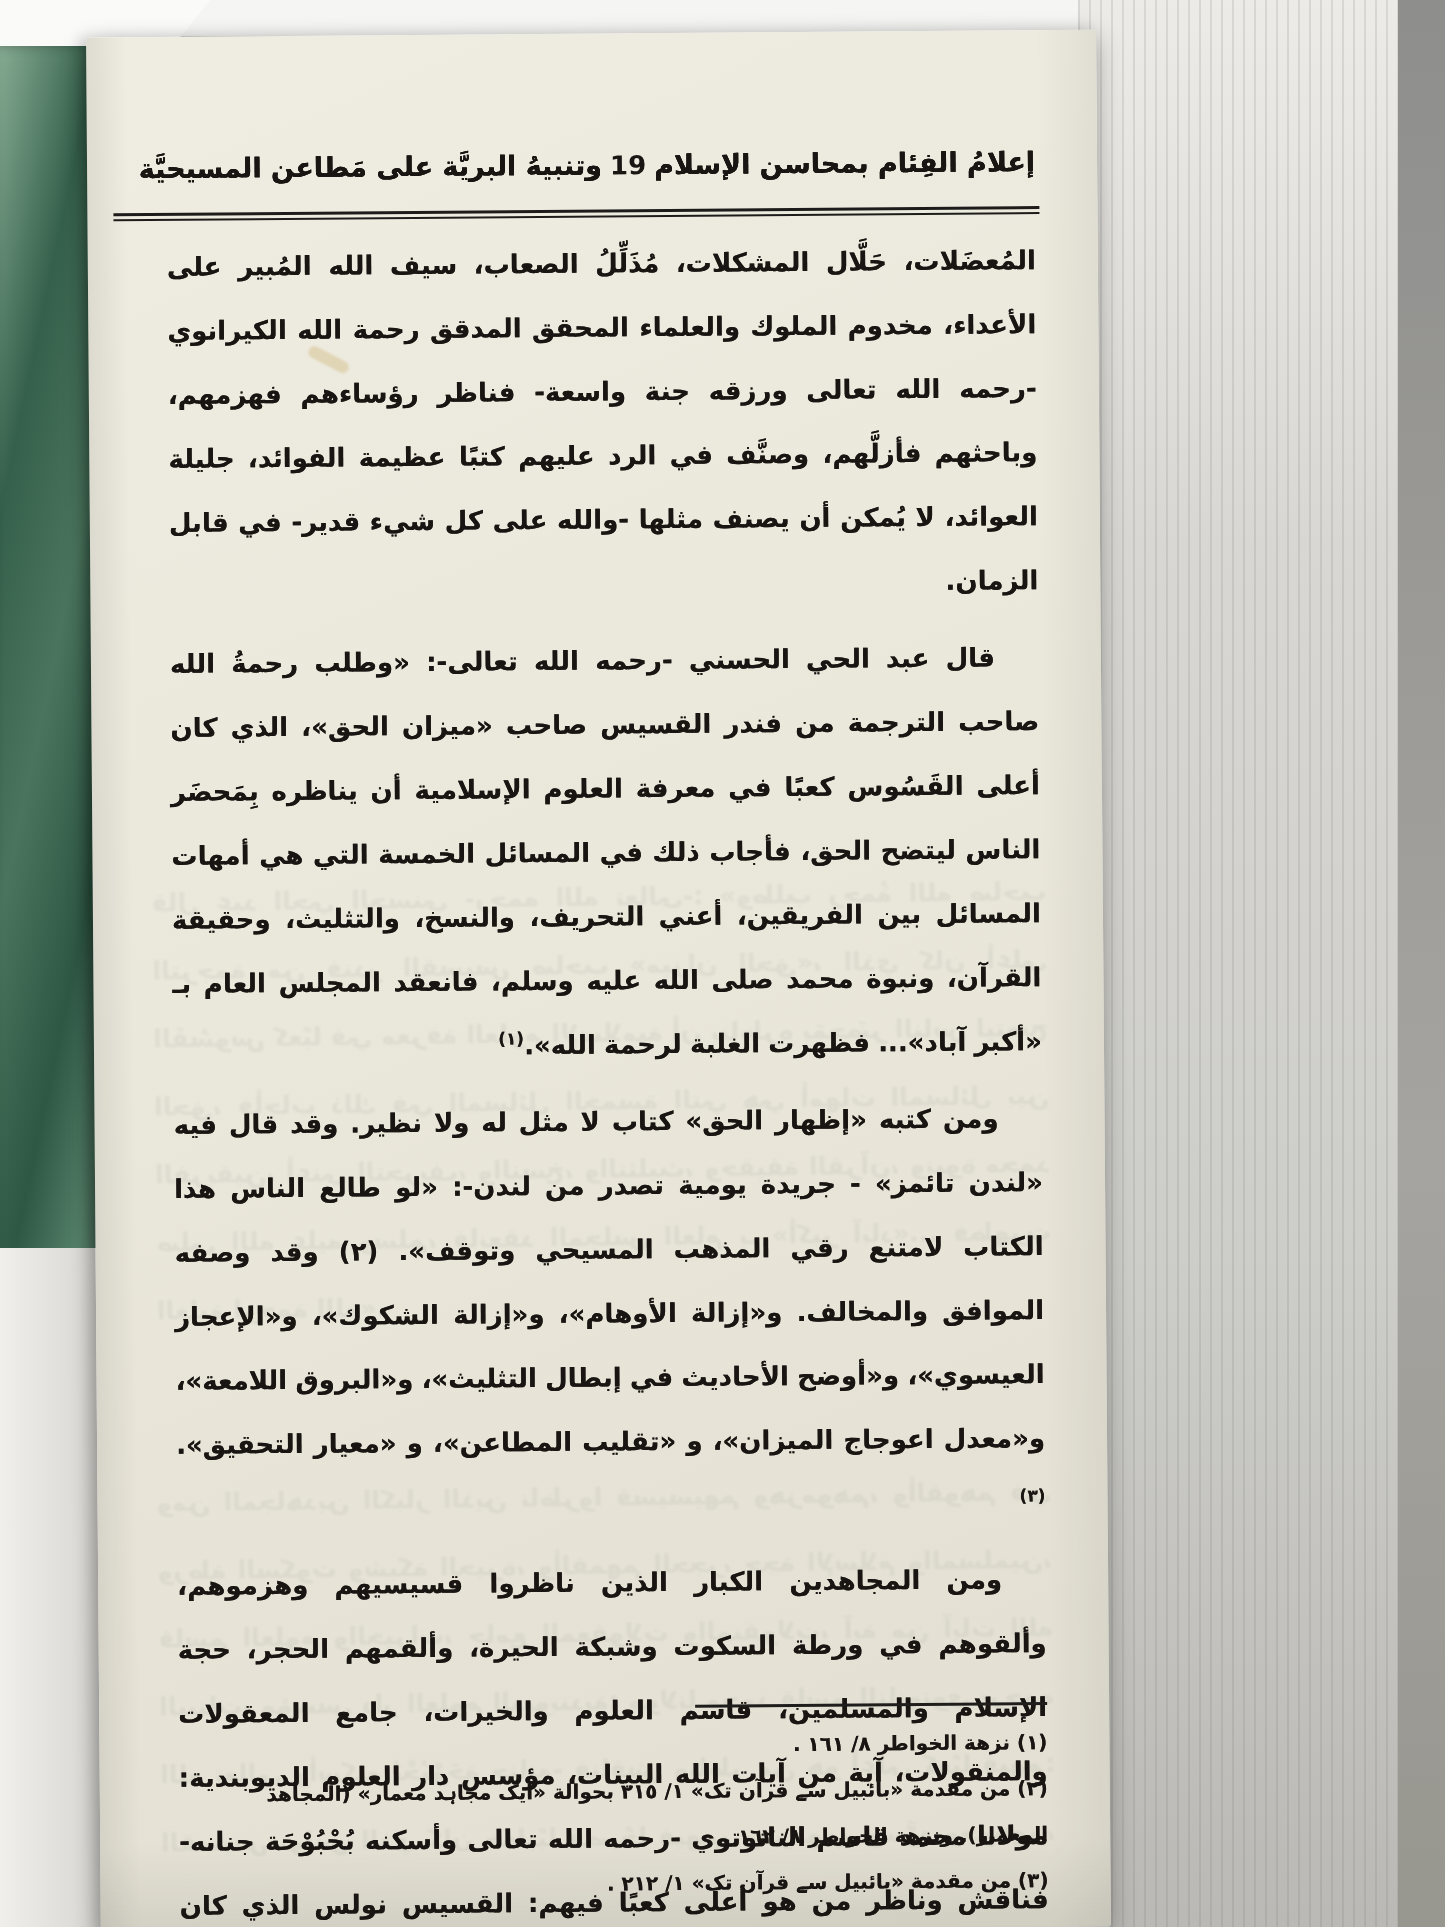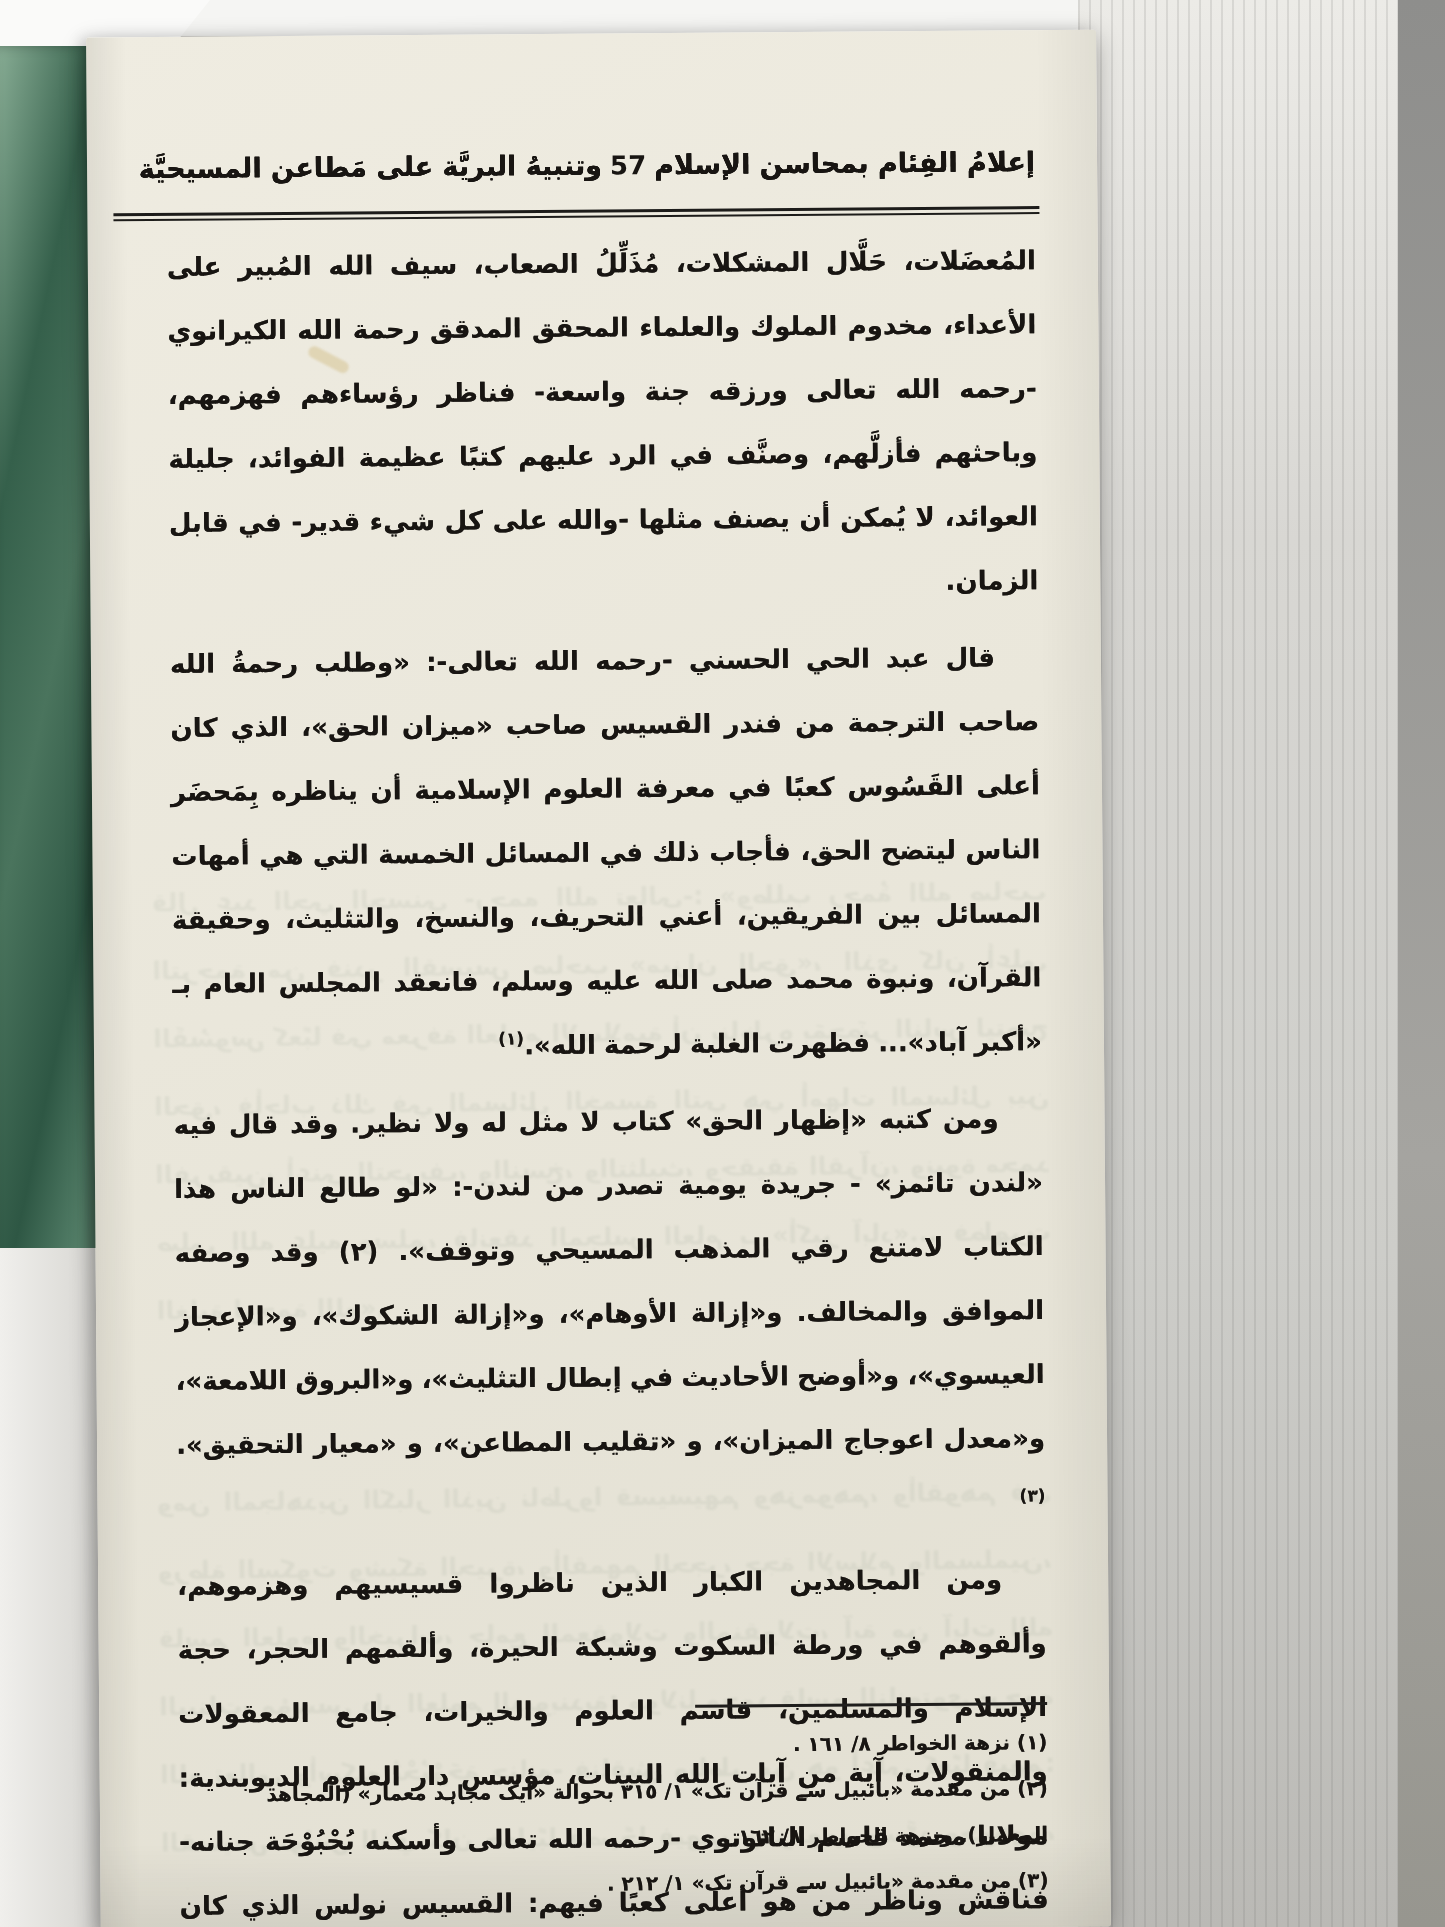--- a/index.html
+++ b/index.html
@@ -116,21 +116,21 @@
 
   <div class="page">
 
     <div class="ghost g1">قال عبد الحي الحسني -رحمه الله تعالى-: «وطلب رحمةُ الله صاحب الترجمة من فندر القسيس صاحب «ميزان الحق»، الذي كان أعلى القَسُوس كعبًا في معرفة العلوم الإسلامية أن يناظره بِمَحضَر الناس ليتضح الحق، فأجاب ذلك في المسائل الخمسة التي هي أمهات المسائل بين الفريقين، أعني التحريف، والنسخ، والتثليث، وحقيقة القرآن، ونبوة محمد صلى الله عليه وسلم، فانعقد المجلس العام بـ «أكبر آباد»... فظهرت الغلبة لرحمة الله».</div>
     <div class="ghost g2">ومن المجاهدين الكبار الذين ناظروا قسيسيهم وهزموهم، وألقوهم في ورطة السكوت وشبكة الحيرة، وألقمهم الحجر، حجة الإسلام والمسلمين، قاسم العلوم والخيرات، جامع المعقولات والمنقولات، آية من آيات الله البينات، مؤسس دار العلوم الديوبندية: مولانا محمد قاسم النانوتوي -رحمه الله تعالى وأسكنه بُحْبُوْحَة جنانه- فناقش وناظر من هو أعلى كعبًا فيهم: القسيس نولس الذي كان خطيبًا فصيحًا فيهم، وهزمهم، وسوَّد وجوههم، وألَّف في الرد عليهم رسائل لو رقمت بماء الذهب لكان أحرى بها. منها «حجة الإسلام» و «ميله خداشاى» فيه تفصيل مناظرة وقعت بينه -رحمه الله تعالى- وبين</div>
 
     <div class="smudge"></div>
 
     <div class="header">
       <div class="hdr-title">إعلامُ الفِئام بمحاسن الإسلام</div>
-      <div class="hdr-num">57</div>
+      <div class="hdr-num">19</div>
       <div class="hdr-title">وتنبيهُ البريَّة على مَطاعن المسيحيَّة</div>
     </div>
 
     <div class="rule"></div>
 
     <div class="body">
       <div class="para no-indent">المُعضَلات، حَلَّال المشكلات، مُذَلِّلُ الصعاب، سيف الله المُبير على الأعداء، مخدوم الملوك والعلماء المحقق المدقق رحمة الله الكيرانوي -رحمه الله تعالى ورزقه جنة واسعة- فناظر رؤساءهم فهزمهم، وباحثهم فأزلَّهم، وصنَّف في الرد عليهم كتبًا عظيمة الفوائد، جليلة العوائد، لا يُمكن أن يصنف مثلها -والله على كل شيء قدير- في قابل الزمان.</div>
 
       <div class="para"><span>قال عبد الحي الحسني -رحمه الله تعالى-: «وطلب رحمةُ الله صاحب الترجمة من فندر القسيس صاحب «ميزان الحق»، الذي كان أعلى القَسُوس كعبًا في معرفة العلوم الإسلامية أن يناظره بِمَحضَر الناس ليتضح الحق، فأجاب ذلك في المسائل الخمسة التي هي أمهات المسائل بين الفريقين، أعني التحريف، والنسخ، والتثليث، وحقيقة القرآن، ونبوة محمد صلى الله عليه وسلم، فانعقد المجلس العام بـ «أكبر آباد»... فظهرت الغلبة لرحمة الله».</span><sup class="fnm">(١)</sup></div>
 

